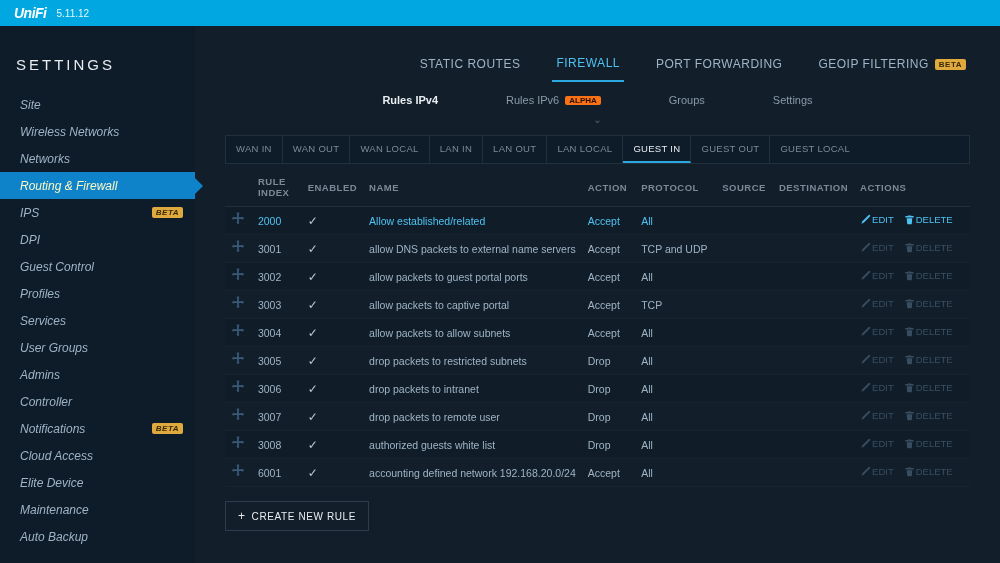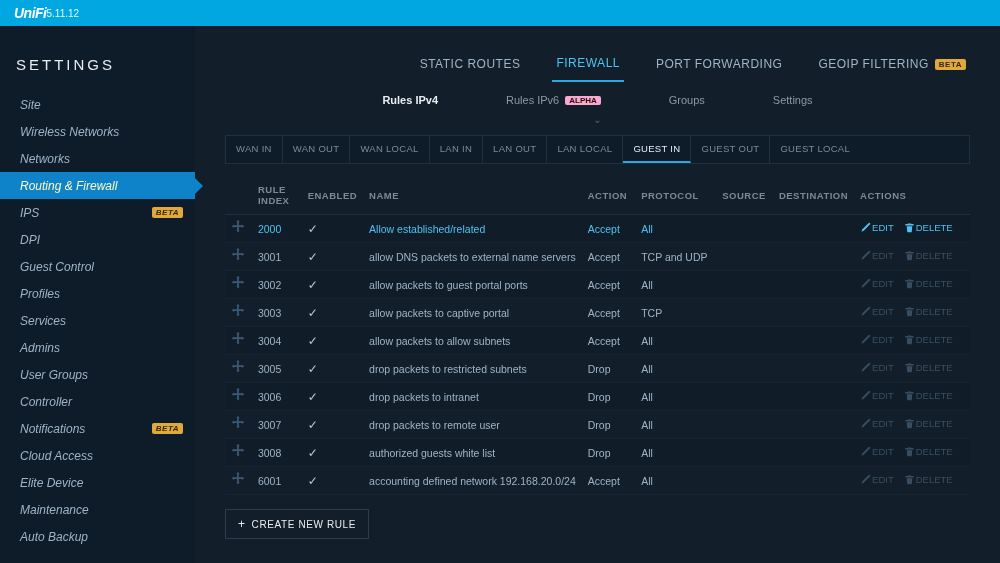--- a/index.html
+++ b/index.html
@@ -17,21 +17,21 @@
   display: flex;
   align-items: center;
   padding: 0 14px;
 }
 .topbar .logo {
   font-style: italic;
   font-weight: 700;
   font-size: 14px;
   color: #fff;
   letter-spacing: -0.5px;
-  margin-right: 0;
+  margin-right: 10px;
 }
 .topbar .version {
   color: #fff;
   font-size: 10px;
   opacity: .9;
 }
 .app {
   display: flex;
   height: calc(100% - 26px);
 }
@@ -113,33 +113,33 @@
   display: flex;
   gap: 64px;
   justify-content: center;
   font-size: 11px;
   color: #8a9aa8;
   margin-bottom: 4px;
 }
 .subnav .sitem { cursor: pointer; padding: 4px 2px; display:flex; align-items:center; gap:6px;}
 .subnav .sitem.active { color: #e8edf2; font-weight: 600; }
 .badge-alpha {
-  background: #f9a8d4;
+  background: #f97316;
   color: #2a0e00;
   font-size: 8px;
   font-weight: 700;
   padding: 0 4px;
   border-radius: 2px;
 }
 .chev { text-align:center; color:#5a6978; font-size:10px; margin-bottom:10px; }
 .guesttabs {
   display: flex;
   border: 1px solid #22303c;
   background: #0e1b28;
-  margin-bottom: 12px;
+  margin-bottom: 4px;
 }
 .guesttabs .gt {
   padding: 7px 10px;
   font-size: 9.5px;
   color: #7c8a97;
   border-right: 1px solid #22303c;
   cursor: pointer;
   letter-spacing: .3px;
   white-space: nowrap;
 }
@@ -235,24 +235,24 @@
         <li>
           <span>Guest Control</span>
         </li>
         <li>
           <span>Profiles</span>
         </li>
         <li>
           <span>Services</span>
         </li>
         <li>
+          <span>User Groups</span>
+        </li>
+        <li>
           <span>Admins</span>
-        </li>
-        <li>
-          <span>User Groups</span>
         </li>
         <li>
           <span>Controller</span>
         </li>
         <li>
           <span>Notifications</span>
           <span class="badge-beta">BETA</span>
         </li>
         <li>
           <span>Cloud Access</span>

